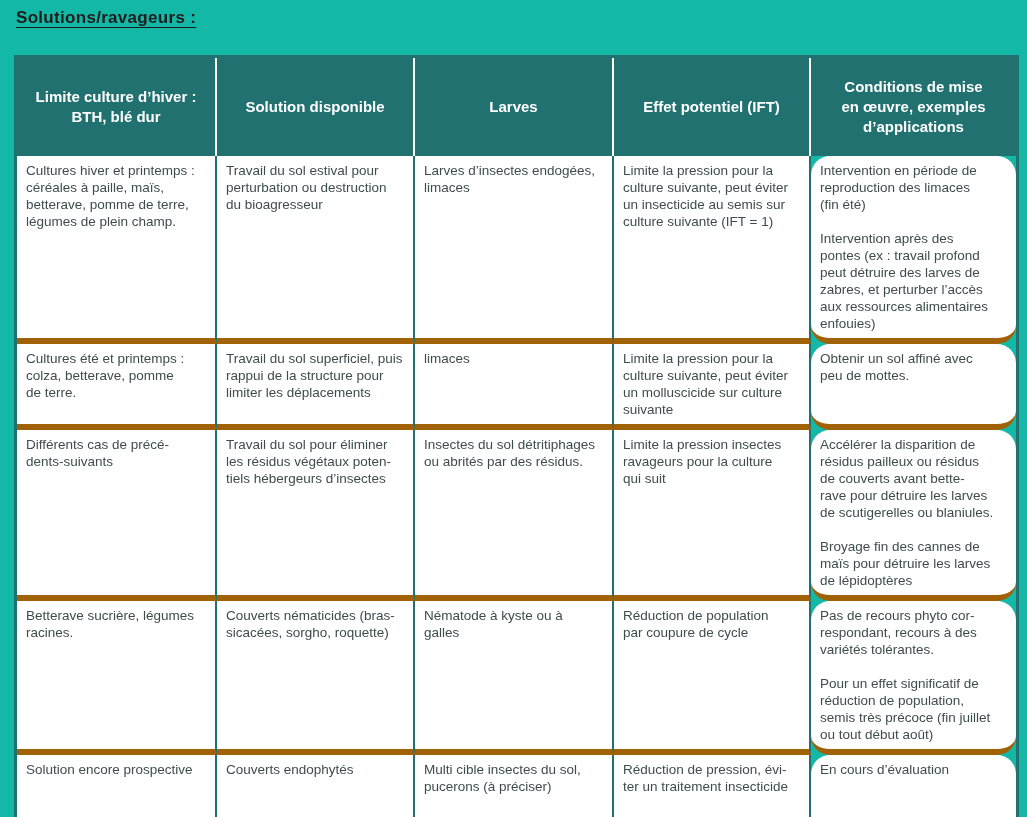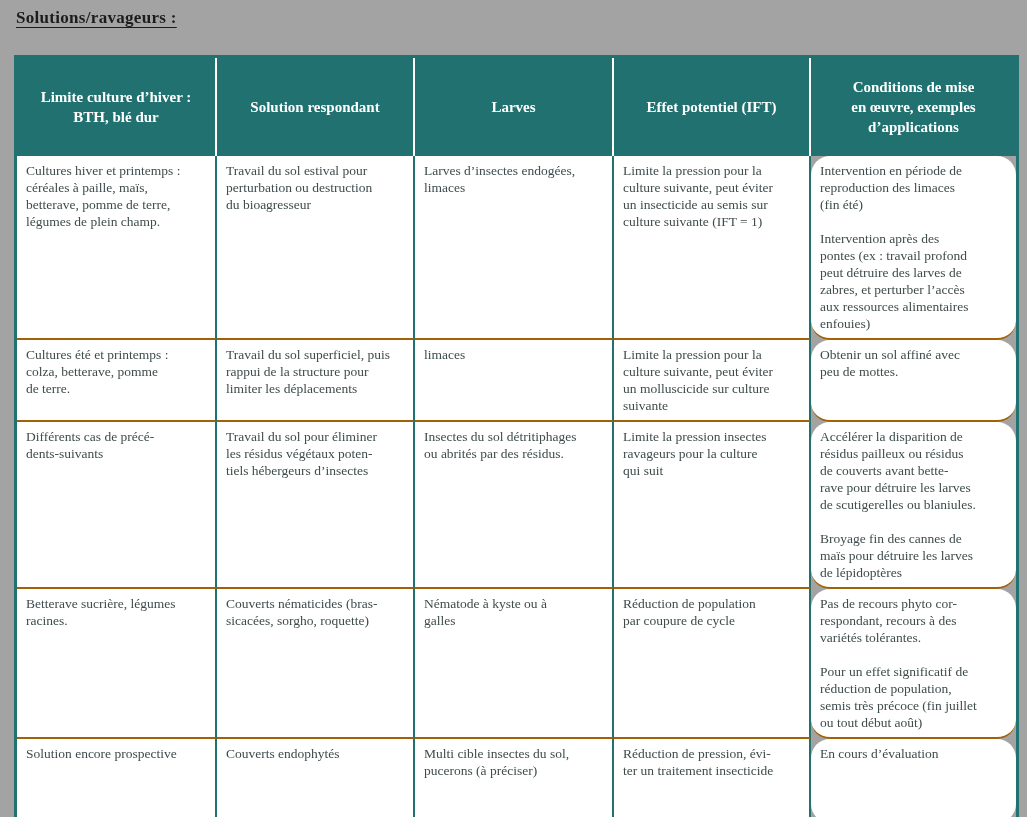--- a/index.html
+++ b/index.html
@@ -5,23 +5,22 @@
   html, body {
     margin: 0;
     padding: 0;
     background: #ffffff;
     font-family: "Liberation Sans", sans-serif;
   }
   .page {
     position: relative;
     width: 1027px;
     height: 817px;
-    background: #a3a3a3;
+    background: #14b8a6;
     overflow: hidden;
-    font-family: Liberation Serif, serif;
   }
   .doc-title {
     position: absolute;
     left: 16px;
     top: 8px;
     font-size: 17px;
     font-weight: bold;
     color: #1c1c1c;
     text-decoration: underline;
     text-underline-offset: 4px;
@@ -58,21 +57,21 @@
     border-right: 2px solid #ffffff;
   }
   table.solutions th:last-child { border-right: none; }
   table.solutions td {
     background: #ffffff;
     color: #3f4c4c;
     font-size: 13.5px;
     line-height: 17px;
     padding: 6px 8px 6px 9px;
     border-right: 2px solid #217170;
-    border-bottom: 2px solid #a16207;
+    border-bottom: 6px solid #a16207;
   }
   table.solutions td:last-child { border-right: none; border-radius: 19px; }
   table.solutions tr:last-child td { border-bottom: none; }
   .row-1 td { height: 181px; }
   .row-2 td { height: 80px; }
   .row-3 td { height: 161px; margin-top: 36px; }
   .row-4 td { height: 141px; margin-left: 36px; }
   .row-5 td { height: 84px; }
 </style>
 </head>
@@ -87,21 +86,21 @@
       <col style="width:200px">
       <col style="width:198px">
       <col style="width:199px">
       <col style="width:197px">
       <col style="width:205px">
     </colgroup>
     <thead>
       <tr>
         <th>Limite culture d’hiver :
 BTH, blé dur</th>
-        <th>Solution respondant</th>
+        <th>Solution disponible</th>
         <th>Larves</th>
         <th>Effet potentiel (IFT)</th>
         <th>Conditions de mise
 en œuvre, exemples
 d’applications</th>
       </tr>
     </thead>
     <tbody>
       <tr class="row-1">
         <td>Cultures hiver et printemps :

